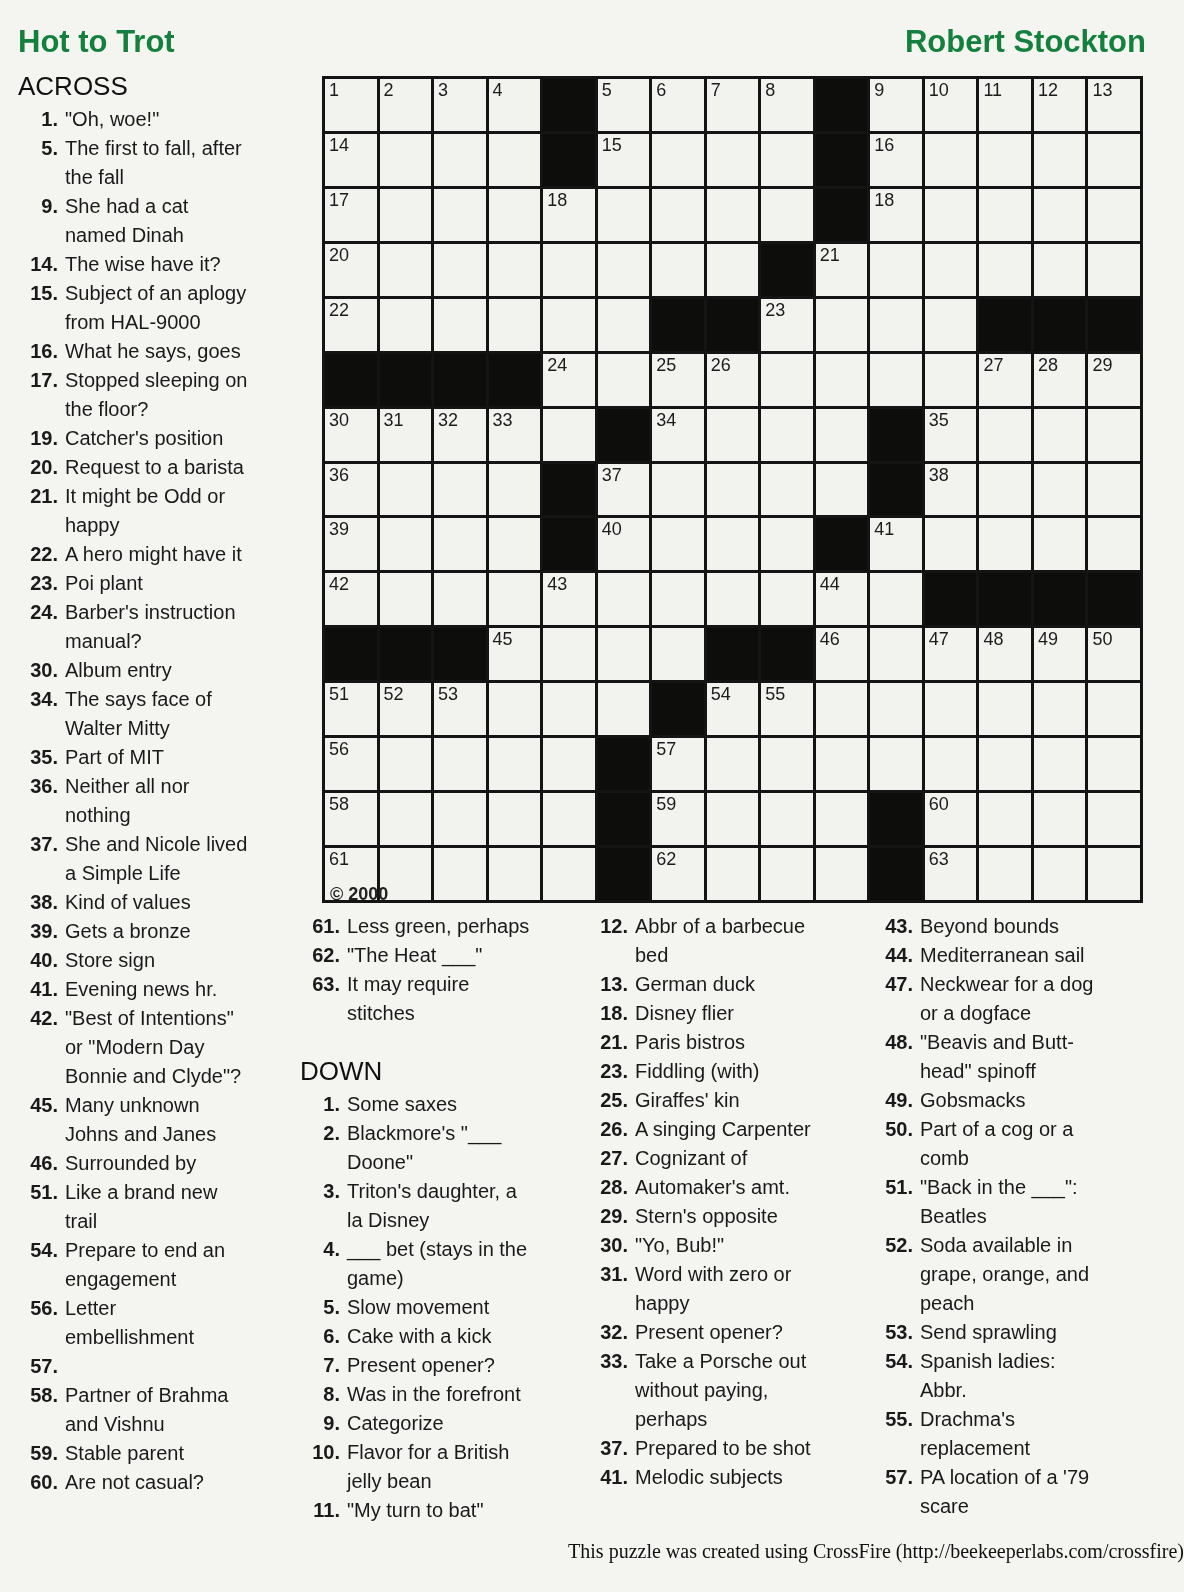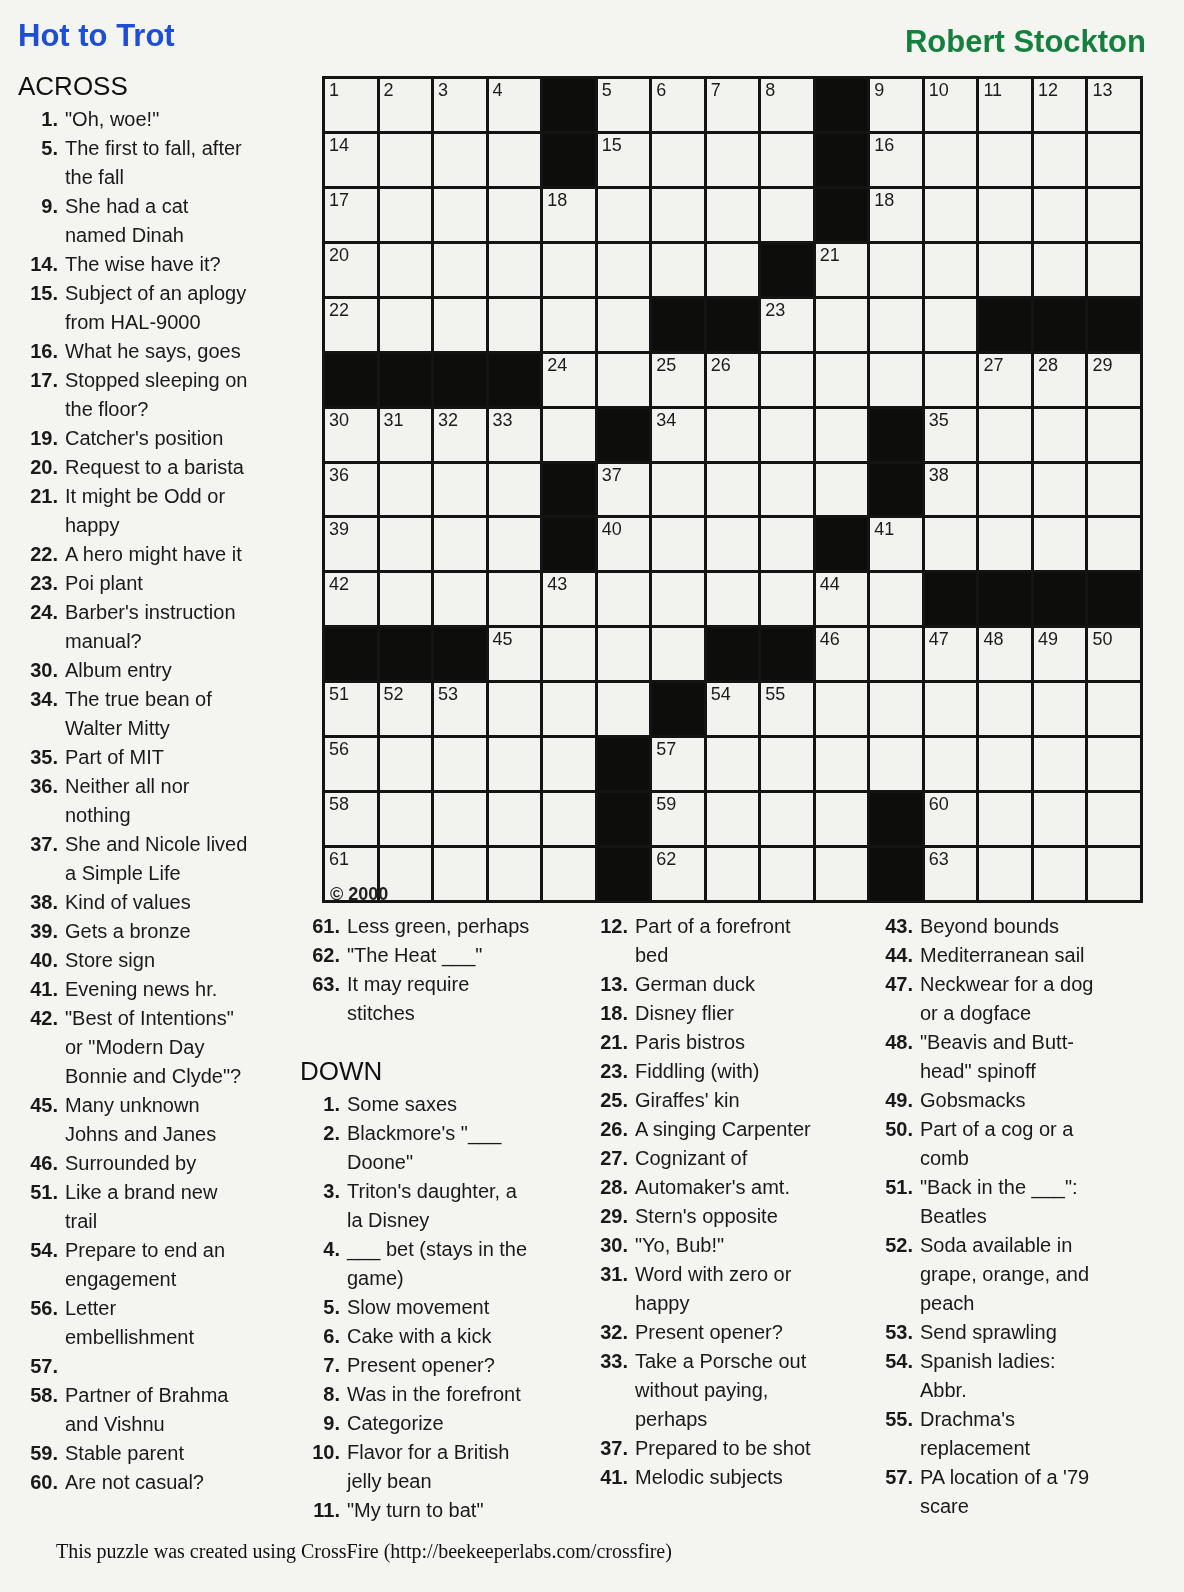--- a/index.html
+++ b/index.html
@@ -5,22 +5,22 @@
   html,body{margin:0;padding:0;}
   body{
     width:1184px;height:1592px;
     background:#f4f4f1;
     font-family:"Liberation Sans","DejaVu Sans",sans-serif;
     color:#1a1a1a;
     position:relative;
     overflow:hidden;
   }
   .title{
-    position:absolute;left:18px;top:18px;
-    font-size:31px;font-weight:bold;color:#1d4ed8;
+    position:absolute;left:18px;top:24px;
+    font-size:31px;font-weight:bold;color:#15803d;
   }
   .author{
     position:absolute;right:38px;top:24px;
     font-size:31px;font-weight:bold;color:#15803d;
   }
   .section-label{
     font-size:26px;font-weight:normal;color:#111;
     line-height:32px;margin-bottom:3px;
   }
   .across-panel{
@@ -56,21 +56,21 @@
     position:absolute;left:330px;top:884px;
     font-size:18px;font-weight:bold;color:#222;
   }
   .bcol{position:absolute;top:912px;width:280px;}
   #bcol1{left:300px;}
   #bcol2{left:588px;}
   #bcol3{left:873px;}
   .down-label{margin-top:27px;}
   .footer{
     position:absolute;left:56px;right:0;top:1540px;
-    text-align:left;
+    text-align:right;
     font-family:"Liberation Serif","DejaVu Serif",serif;
     font-size:20px;color:#111;
   }
 </style>
 </head>
 <body>
 
 <div class="title">Hot to Trot</div>
 <div class="author">Robert Stockton</div>
 
@@ -134,21 +134,21 @@
         <span class="cnum">24.</span>
         <span class="ctext">Barber's instruction
 manual?</span>
       </div>
       <div class="clue">
         <span class="cnum">30.</span>
         <span class="ctext">Album entry</span>
       </div>
       <div class="clue">
         <span class="cnum">34.</span>
-        <span class="ctext">The true bean of
+        <span class="ctext">The says face of
 Walter Mitty</span>
       </div>
       <div class="clue">
         <span class="cnum">35.</span>
         <span class="ctext">Part of MIT</span>
       </div>
       <div class="clue">
         <span class="cnum">36.</span>
         <span class="ctext">Neither all nor
 nothing</span>
@@ -644,21 +644,21 @@
         <span class="cnum">11.</span>
         <span class="ctext">"My turn to bat"</span>
       </div>
     </div>
 </div>
 
 <div class="bcol" id="bcol2">
   <div>
       <div class="clue">
         <span class="cnum">12.</span>
-        <span class="ctext">Part of a forefront
+        <span class="ctext">Abbr of a barbecue
 bed</span>
       </div>
       <div class="clue">
         <span class="cnum">13.</span>
         <span class="ctext">German duck</span>
       </div>
       <div class="clue">
         <span class="cnum">18.</span>
         <span class="ctext">Disney flier</span>
       </div>

